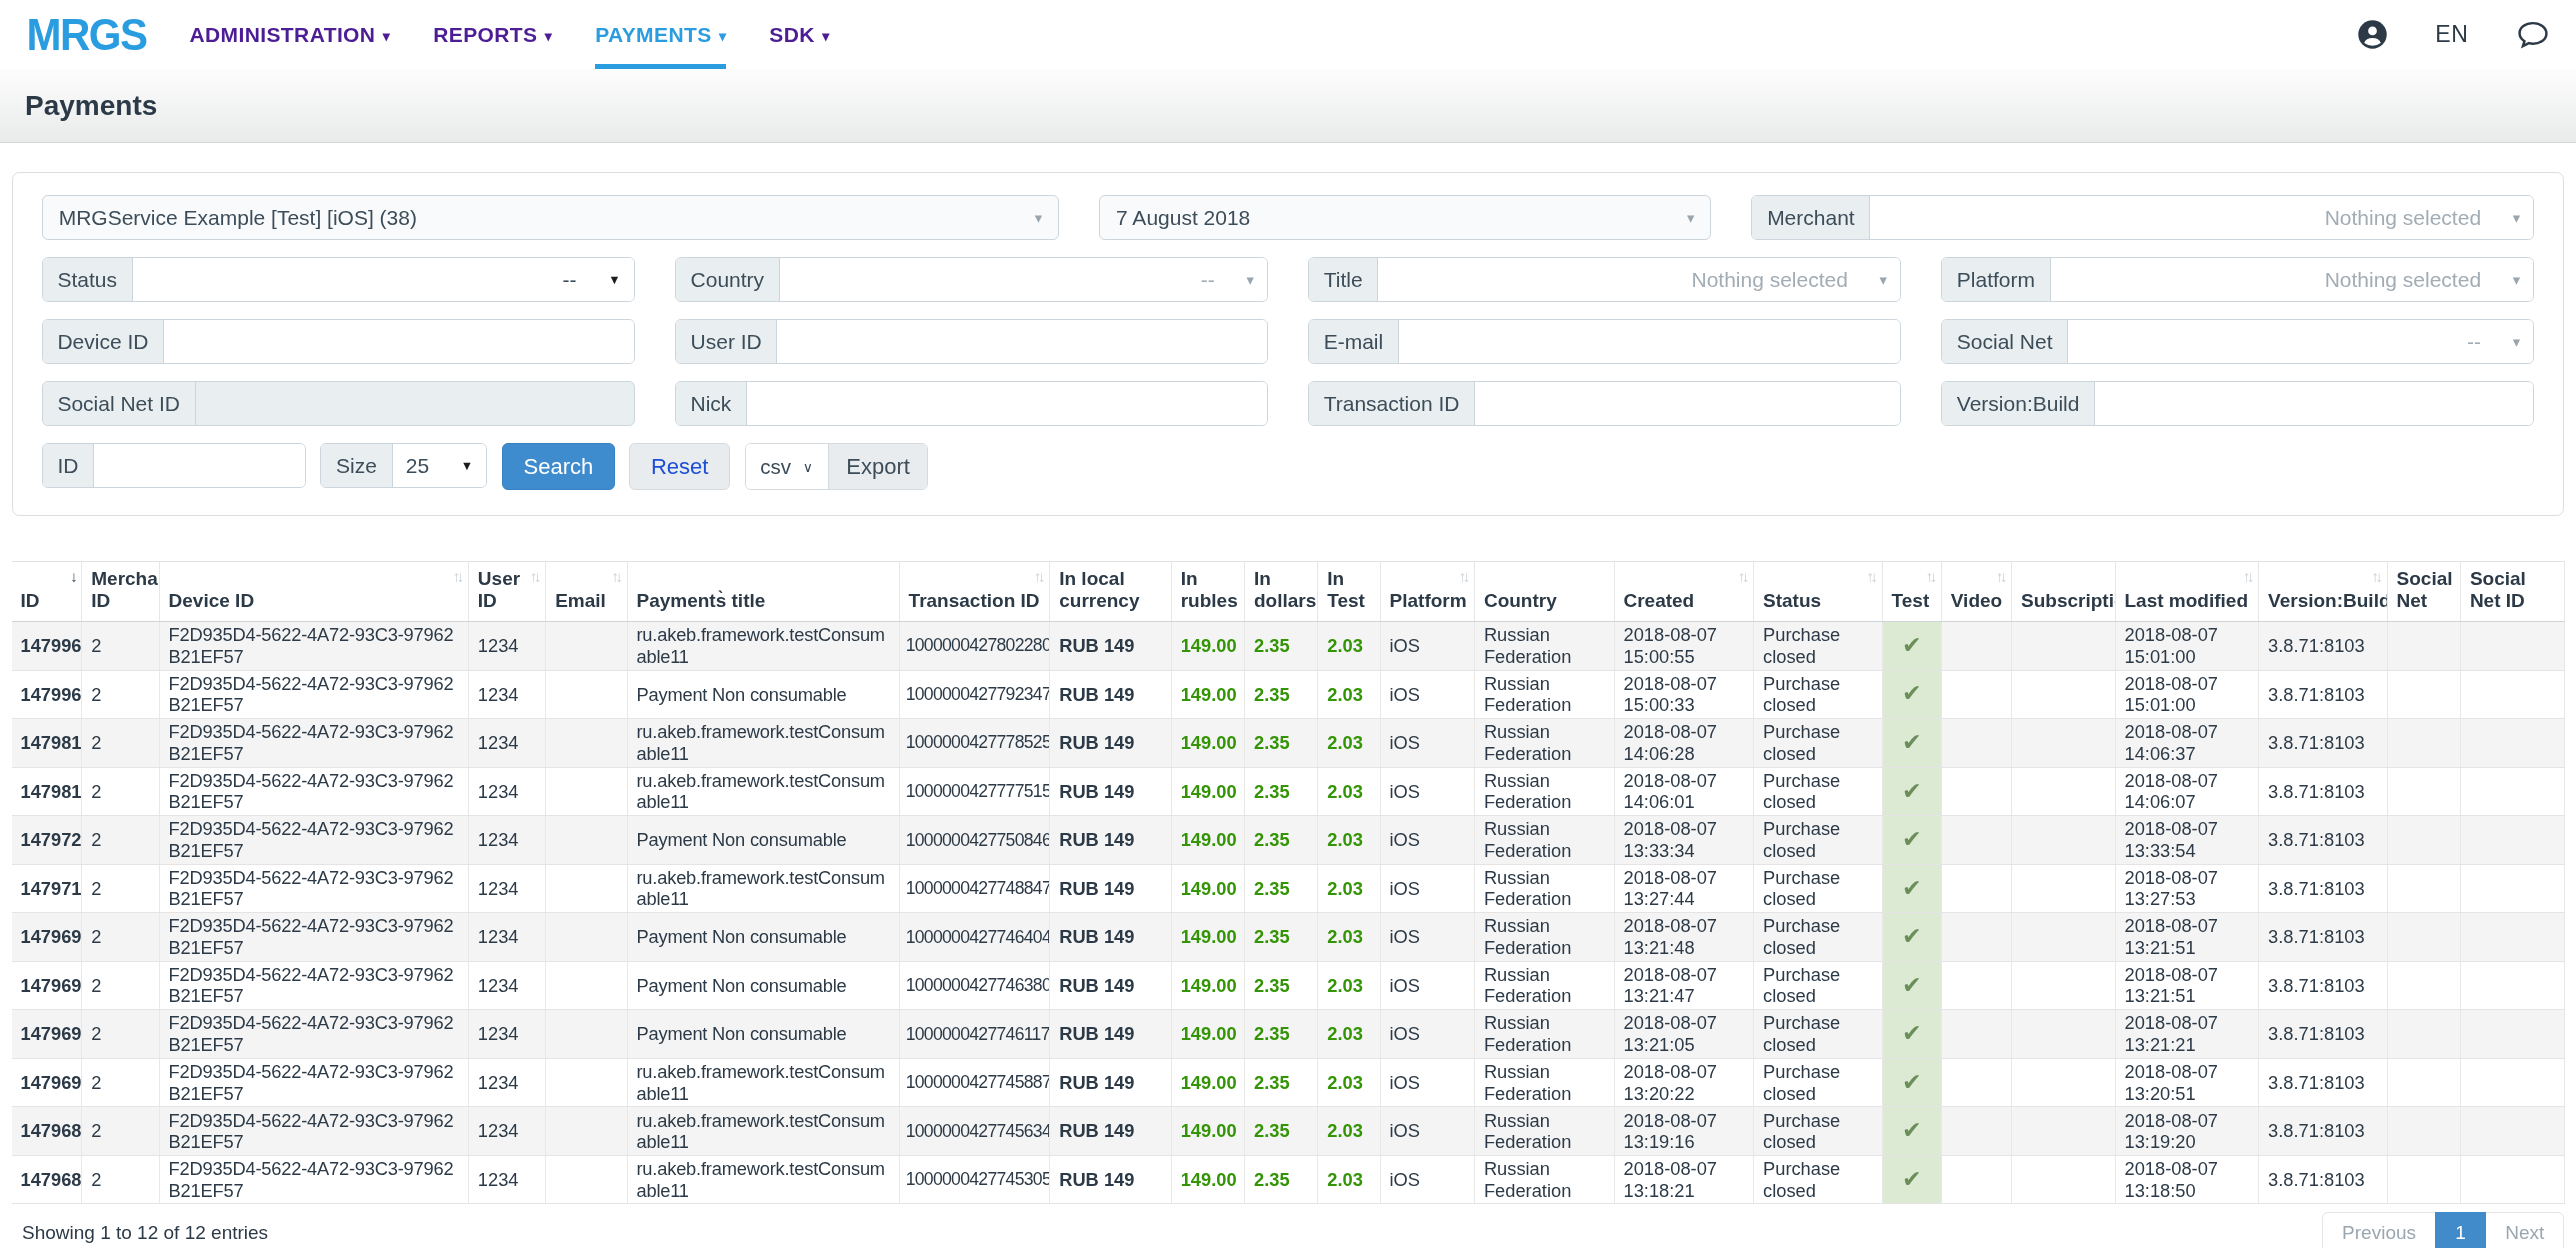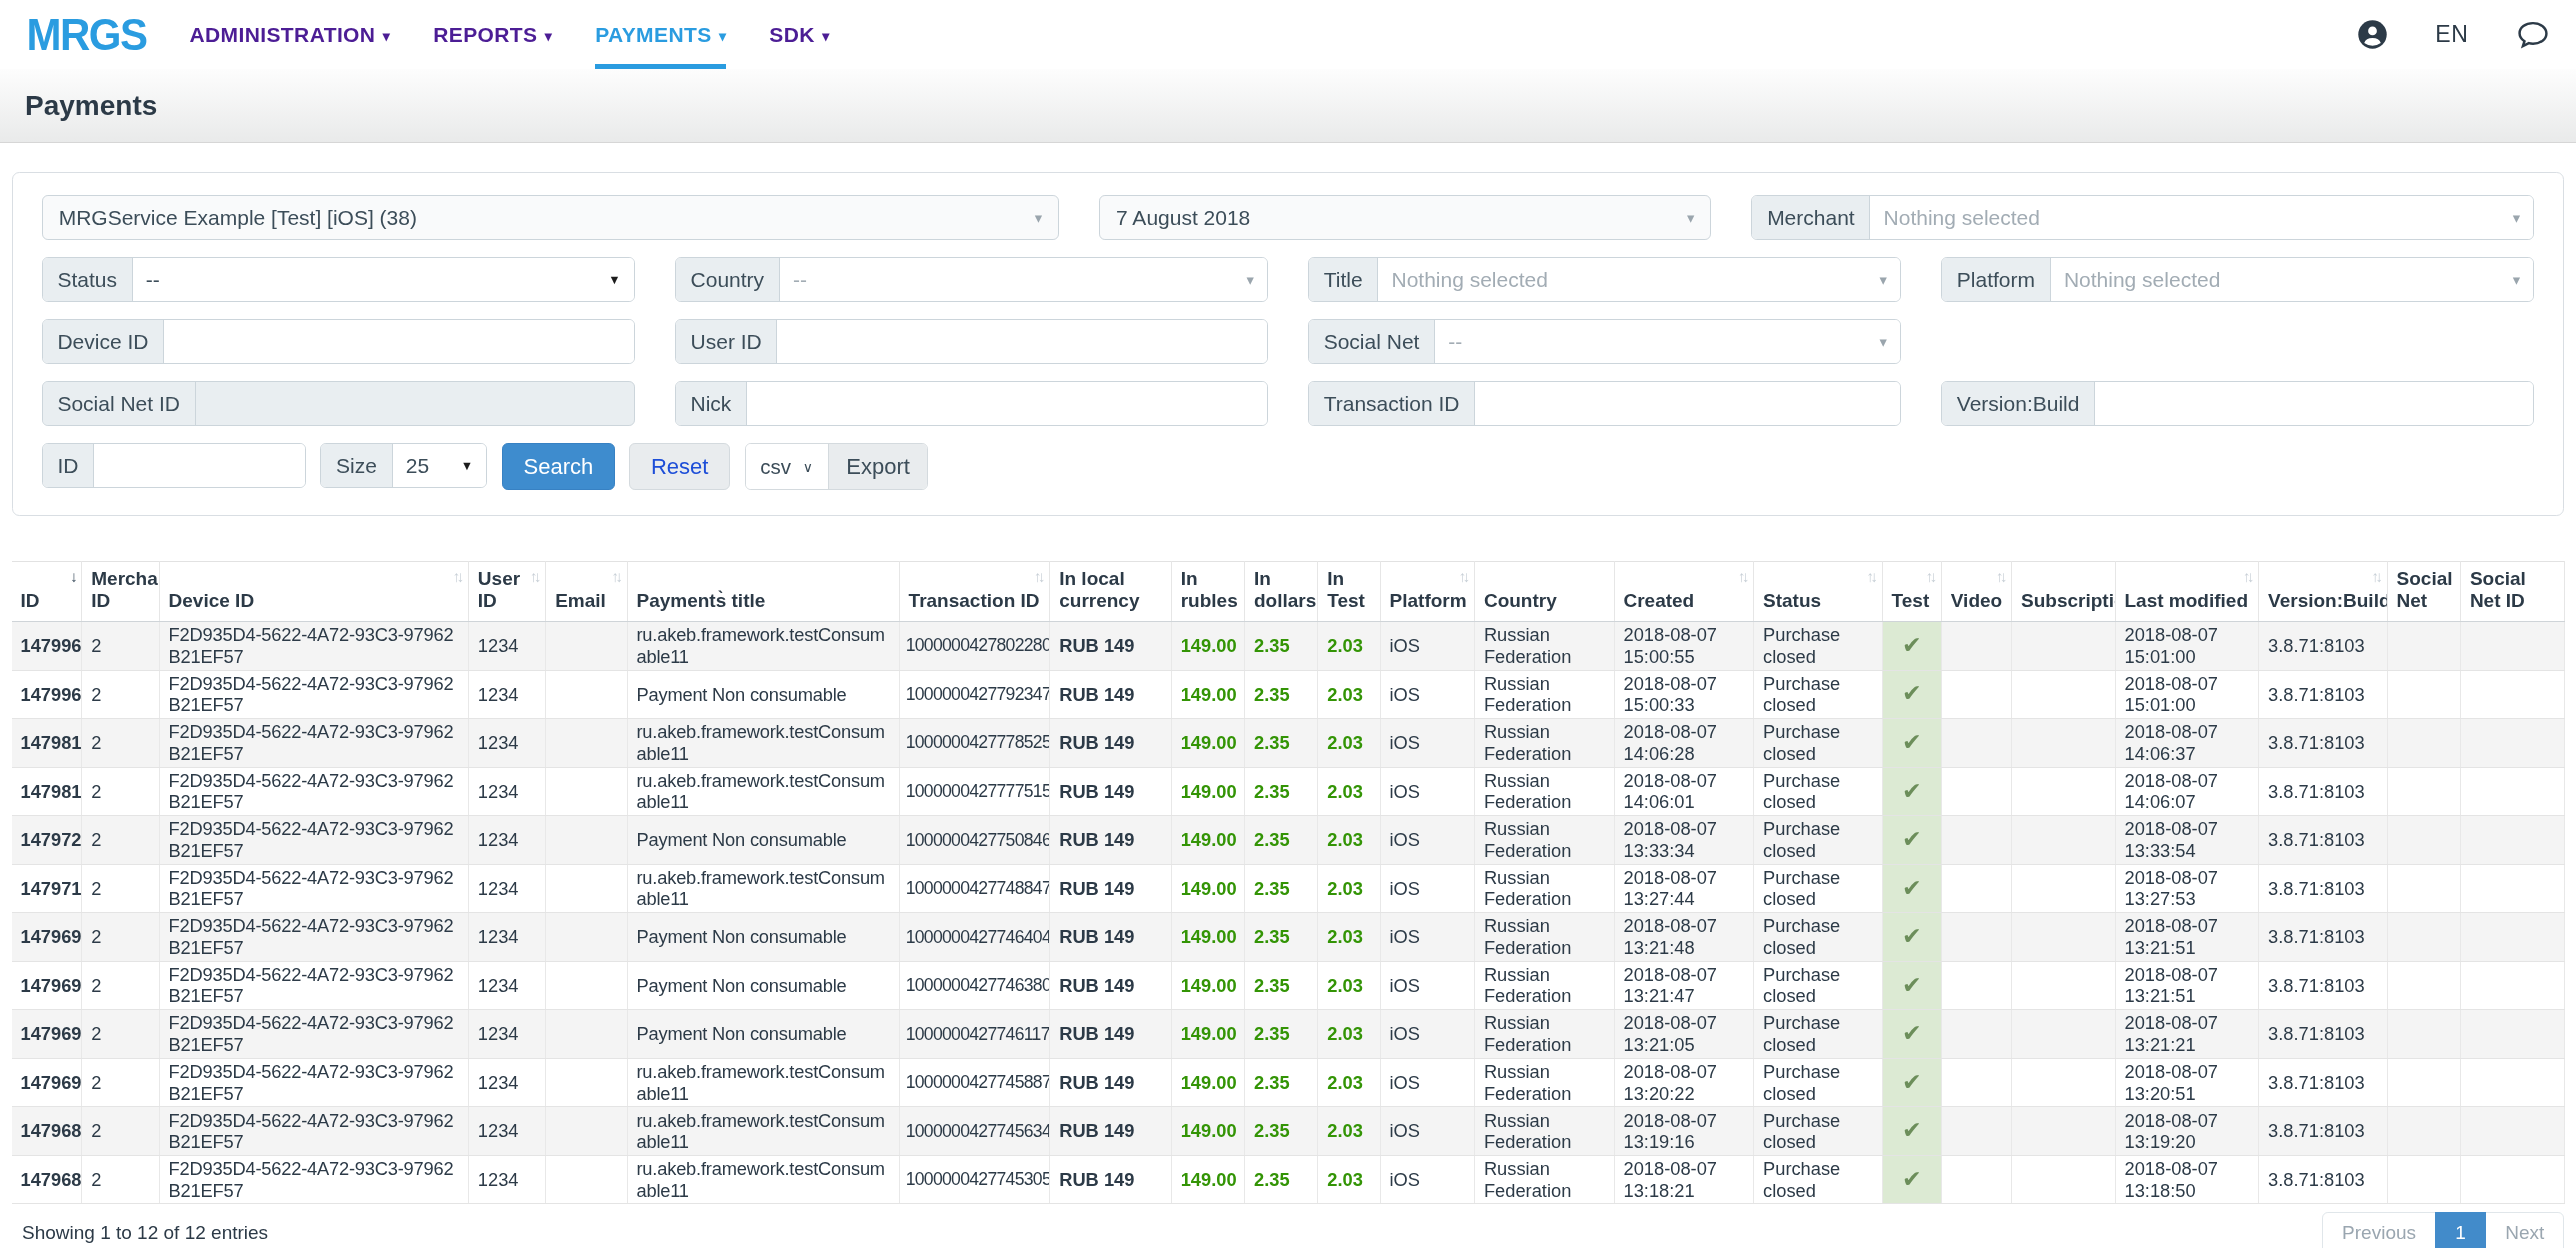--- a/index.html
+++ b/index.html
@@ -32,21 +32,21 @@
   .fgrid { display:grid; grid-template-columns:repeat(4,1fr); column-gap:40px; margin-bottom:17px; }
   .dropdown { height:45px; border:0.7px solid #ccd5db; border-radius:5.9px; background:#f9fafb;
     display:flex; align-items:center; justify-content:space-between; padding:0 16px;
     font-size:21px; color:#3c4d59; cursor:pointer; min-width:0; }
   .dd-caret { color:#9aa5ad; font-size:14.7px; margin-left:11.7px; flex:none; }
   .caret-black { color:#1c1c1c; font-size:12.5px; margin-left:11.7px; flex:none; }
   .input-group { display:flex; height:45px; border:0.7px solid #ccd5db; border-radius:5.9px;
     background:#fff; overflow:hidden; min-width:0; }
   .ig-label { background:#e9eef1; display:flex; align-items:center; padding:0 14.7px;
     font-size:21px; color:#3c4d59; border-right:0.7px solid #ccd5db; white-space:nowrap; flex:none; }
-  .ig-field { flex:1; display:flex; align-items:center; justify-content:space-between;
+  .ig-field { flex:1; display:flex; align-items:center; justify-content:flex-end;
     padding:0 13.2px; font-size:21px; color:#3c4d59; background:#fff; min-width:0; cursor:pointer;gap:20px; }
   .ig-field input { border:none; outline:none; width:100%; height:100%; font:inherit;
     color:inherit; background:transparent; }
   .placeholder { color:#a2acb4; overflow:hidden; white-space:nowrap; }
   .input-group.disabled { background:#e9eef1; }
   .input-group.disabled .ig-field { background:transparent; cursor:default; }
   .flex17 { flex:1.7; } .flex10 { flex:1; } .flex135 { flex:1.35; }
 
   .actions { display:flex; gap:14.7px; align-items:stretch; margin-bottom:0; }
   .w-id { width:264px; flex:none; } .w-size { width:167px; flex:none; }
@@ -191,20 +191,26 @@
 
   <div class="fgrid">
     <div class="input-group">
       <span class="ig-label">Device ID</span>
       <div class="ig-field">
           <input value="" style="">
         </div>
     </div>
     <div class="input-group">
       <span class="ig-label">User ID</span>
+      <div class="ig-field">
+          <input value="" style="">
+        </div>
+    </div>
+    <div class="input-group">
+      <span class="ig-label">E-mail</span>
       <div class="ig-field">
           <input value="" style="">
         </div>
     </div>
     <div class="input-group">
       <span class="ig-label">Social Net</span>
       <div class="ig-field">
         <span class="placeholder">--</span>
         <span class="dd-caret">▾</span>
       </div>

